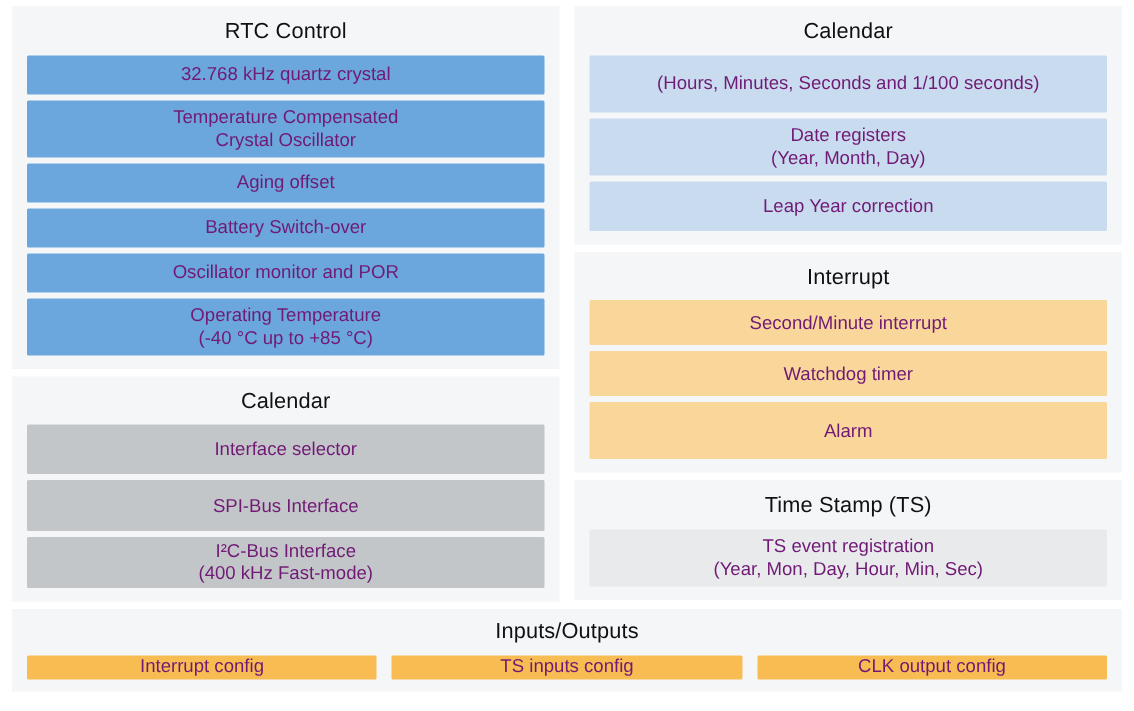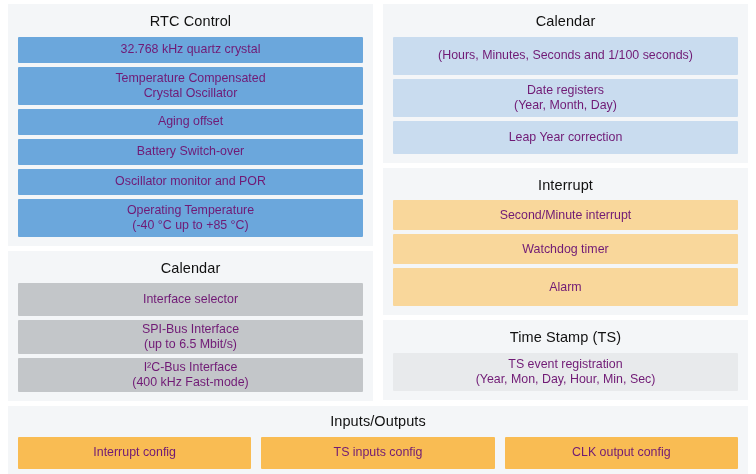--- a/index.html
+++ b/index.html
@@ -91,21 +91,21 @@
     padding: 4px 10px 8px 10px;
   }
   .io-row {
     display: flex;
     flex-direction: row;
     gap: 10px;
   }
   .io-row .box {
     flex: 1 1 0;
     margin-bottom: 0;
-    height: 32px;
+    height: 16px;
     font-size: 12.4px;
   }
 
   .two-line span { display: block; }
 </style>
 </head>
 <body>
 
 <div class="diagram">
 
@@ -150,21 +150,20 @@
       <div class="panel">
         <div class="panel-title">Calendar</div>
 
         <div class="box gray h33">
           <span>Interface selector</span>
         </div>
 
         <div class="box gray h34 two-line">
           <div>
             <span>SPI-Bus Interface</span>
-            <span>(up to 6.5 Mbit/s)</span>
           </div>
         </div>
 
         <div class="box gray h34 two-line">
           <div>
             <span>I²C-Bus Interface</span>
             <span>(400 kHz Fast-mode)</span>
           </div>
         </div>
       </div>

